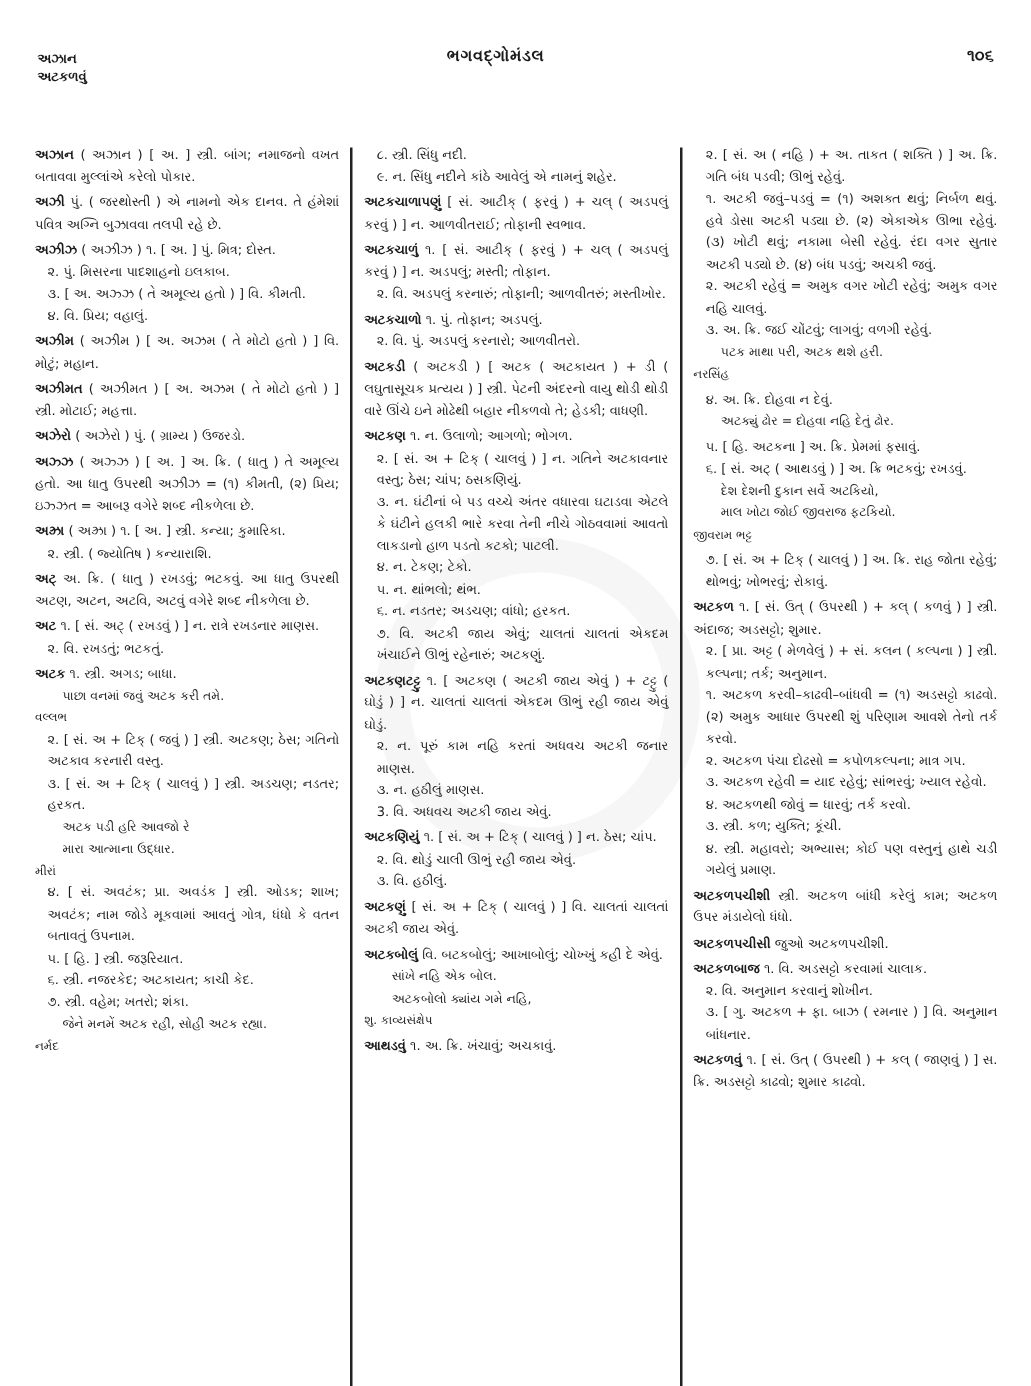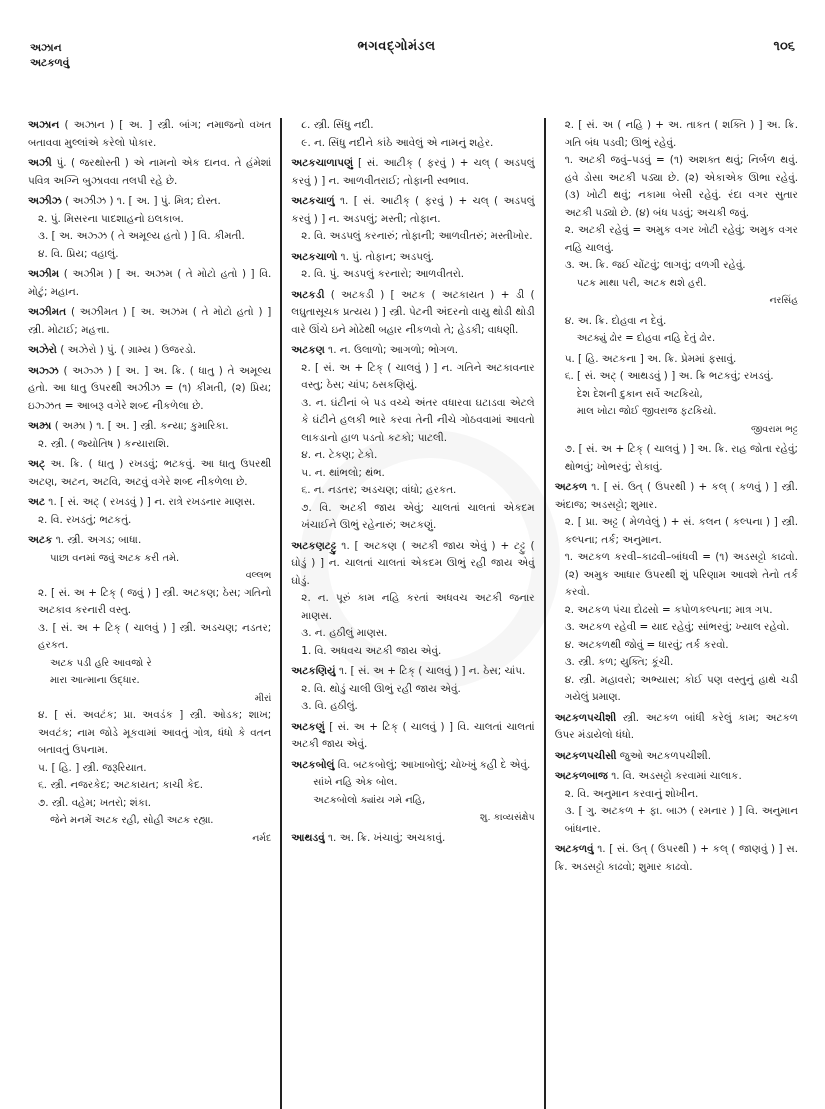--- a/index.html
+++ b/index.html
@@ -15,21 +15,21 @@
   .pageno { position: absolute; top: 38px; right: 30px; font-size: 13px; font-weight: bold; text-align: center; }
   .columns { position: absolute; top: 75px; left: 28px; width: 770px; height: 1020px; display: flex; margin-top: 41px; }
   .col { flex: 1; padding: 0 9px; font-size: 10.4px; line-height: 17.5px; overflow: hidden; box-sizing: border-box; }
   .col:first-child { padding-left: 0; }
   .col:last-child { padding-right: 0; }
   .divider { width: 2px; background: #222; margin-top: 2px; }
   .entry { margin-bottom: 3px; text-align: justify; }
   .hw { font-weight: bold; }
   .sub { display: block; padding-left: 10px; text-align: justify; }
   .quote { display: block; padding-left: 22px; font-size: 10px; }
-  .cite { display: block; text-align: right; font-size: 9.5px; }
+  .cite { display: block; text-align: left; font-size: 9.5px; }
   .watermark {
     position: absolute; left: 300px; top: 430px; width: 260px; height: 260px; border-radius: 50%;
     border: 28px solid rgba(0,0,0,0.035); box-sizing: border-box; pointer-events: none;
   }
 </style>
 </head>
 <body>
 
 <div class="header">
   <div class="guide top">અઝાન</div>
@@ -58,21 +58,21 @@
   <div class="col" id="col1">
       <div class="entry">
         <span class="sub">૮. સ્ત્રી. સિંધુ નદી.</span>
         <span class="sub">૯. ન. સિંધુ નદીને કાંઠે આવેલું એ નામનું શહેર.</span>
       </div>
       <div class="entry"><span class="hw">અટકચાળાપણું</span> <span>[ સં. આટીક્ ( ફરવું ) + ચલ્ ( અડપલું કરવું ) ] ન. આળવીતરાઈ; તોફાની સ્વભાવ.</span></div>
       <div class="entry"><span class="hw">અટકચાળું</span> <span>૧. [ સં. આટીક્ ( ફરવું ) + ચલ્ ( અડપલું કરવું ) ] ન. અડપલું; મસ્તી; તોફાન.</span><span class="sub">૨. વિ. અડપલું કરનારું; તોફાની; આળવીતરું; મસ્તીખોર.</span></div>
       <div class="entry"><span class="hw">અટકચાળો</span> <span>૧. પું. તોફાન; અડપલું.</span><span class="sub">૨. વિ. પું. અડપલું કરનારો; આળવીતરો.</span></div>
       <div class="entry"><span class="hw">અટકડી</span> <span>( અટકડી ) [ અટક ( અટકાયત ) + ડી ( લઘુતાસૂચક પ્રત્યય ) ] સ્ત્રી. પેટની અંદરનો વાયુ થોડી થોડી વારે ઊંચે ઇને મોઢેથી બહાર નીકળવો તે; હેડકી; વાધણી.</span></div>
       <div class="entry"><span class="hw">અટકણ</span> <span>૧. ન. ઉલાળો; આગળો; ભોગળ.</span><span class="sub">૨. [ સં. અ + ટિક્ ( ચાલવું ) ] ન. ગતિને અટકાવનાર વસ્તુ; ઠેસ; ચાંપ; ઠસકણિયું.</span><span class="sub">૩. ન. ઘંટીનાં બે પડ વચ્ચે અંતર વધારવા ઘટાડવા એટલે કે ઘંટીને હલકી ભારે કરવા તેની નીચે ગોઠવવામાં આવતો લાકડાનો હાળ પડતો કટકો; પાટલી.</span><span class="sub">૪. ન. ટેકણ; ટેકો.</span><span class="sub">૫. ન. થાંભલો; થંભ.</span><span class="sub">૬. ન. નડતર; અડચણ; વાંધો; હરકત.</span><span class="sub">૭. વિ. અટકી જાય એવું; ચાલતાં ચાલતાં એકદમ ખંચાઈને ઊભું રહેનારું; અટકણું.</span></div>
-      <div class="entry"><span class="hw">અટકણટટ્ટુ</span> <span>૧. [ અટકણ ( અટકી જાય એવું ) + ટટ્ટુ ( ઘોડું ) ] ન. ચાલતાં ચાલતાં એકદમ ઊભું રહી જાય એવું ઘોડું.</span><span class="sub">૨. ન. પૂરું કામ નહિ કરતાં અધવચ અટકી જનાર માણસ.</span><span class="sub">૩. ન. હઠીલું માણસ.</span><span class="sub">1. વિ. અધવચ અટકી જાય એવું.</span></div>
+      <div class="entry"><span class="hw">અટકણટટ્ટુ</span> <span>૧. [ અટકણ ( અટકી જાય એવું ) + ટટ્ટુ ( ઘોડું ) ] ન. ચાલતાં ચાલતાં એકદમ ઊભું રહી જાય એવું ઘોડું.</span><span class="sub">૨. ન. પૂરું કામ નહિ કરતાં અધવચ અટકી જનાર માણસ.</span><span class="sub">૩. ન. હઠીલું માણસ.</span><span class="sub">3. વિ. અધવચ અટકી જાય એવું.</span></div>
       <div class="entry"><span class="hw">અટકણિયું</span> <span>૧. [ સં. અ + ટિક્ ( ચાલવું ) ] ન. ઠેસ; ચાંપ.</span><span class="sub">૨. વિ. થોડું ચાલી ઊભું રહી જાય એવું.</span><span class="sub">૩. વિ. હઠીલું.</span></div>
       <div class="entry"><span class="hw">અટકણું</span> <span>[ સં. અ + ટિક્ ( ચાલવું ) ] વિ. ચાલતાં ચાલતાં અટકી જાય એવું.</span></div>
       <div class="entry"><span class="hw">અટકબોલું</span> <span>વિ. બટકબોલું; આખાબોલું; ચોખ્ખું કહી દે એવું.</span><span class="quote">સાંખે નહિ એક બોલ.</span><span class="quote">અટકબોલો ક્યાંય ગમે નહિ,</span><span class="cite">શુ. કાવ્યસંક્ષેપ</span></div>
       <div class="entry"><span class="hw">આથડવું</span> <span>૧. અ. ક્રિ. ખંચાવું; અચકાવું.</span></div>
     </div>
   <div class="divider"></div>
   <div class="col" id="col2">
       <div class="entry">
         <span class="sub">૨. [ સં. અ ( નહિ ) + અ. તાકત ( શક્તિ ) ] અ. ક્રિ. ગતિ બંધ પડવી; ઊભું રહેવું.</span>
         <span class="sub">૧. અટકી જવું–પડવું = (૧) અશક્ત થવું; નિર્બળ થવું. હવે ડોસા અટકી પડ્યા છે. (૨) એકાએક ઊભા રહેવું. (૩) ખોટી થવું; નકામા બેસી રહેવું. રંદા વગર સુતાર અટકી પડ્યો છે. (૪) બંધ પડવું; અચકી જવું.</span>

